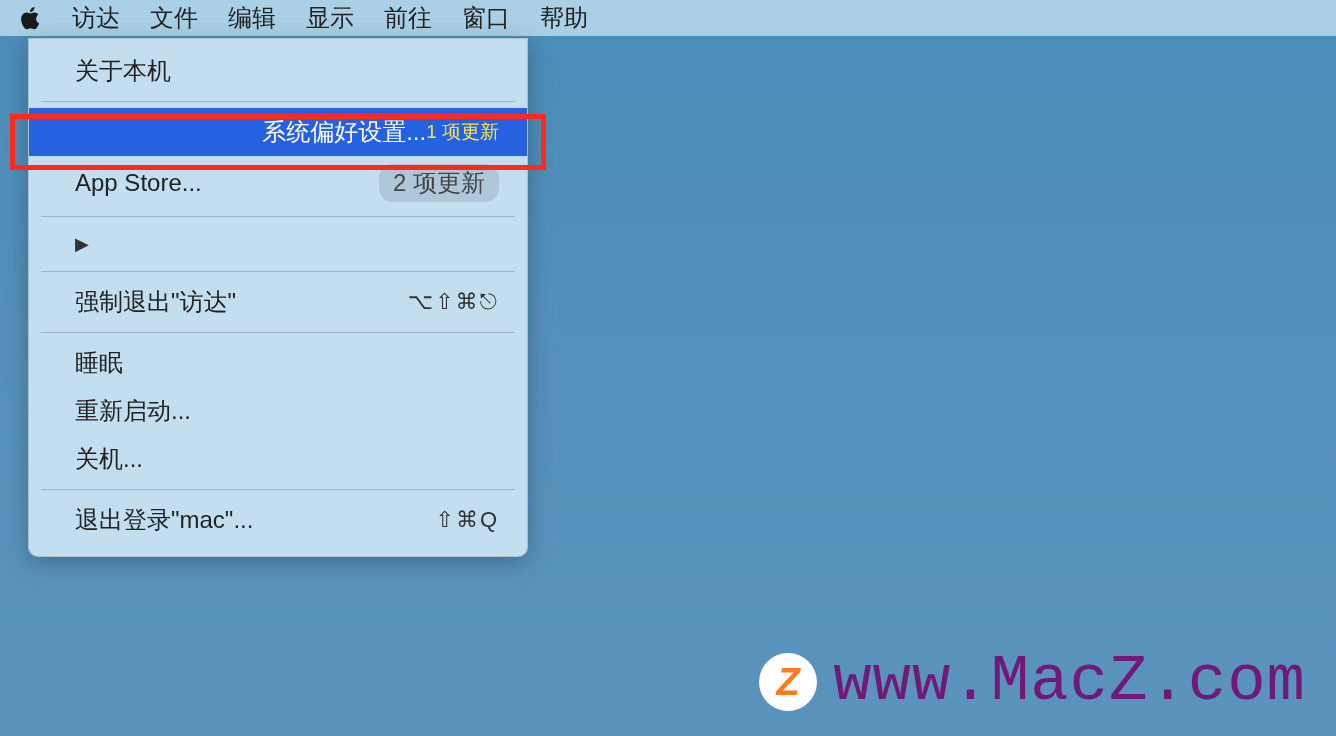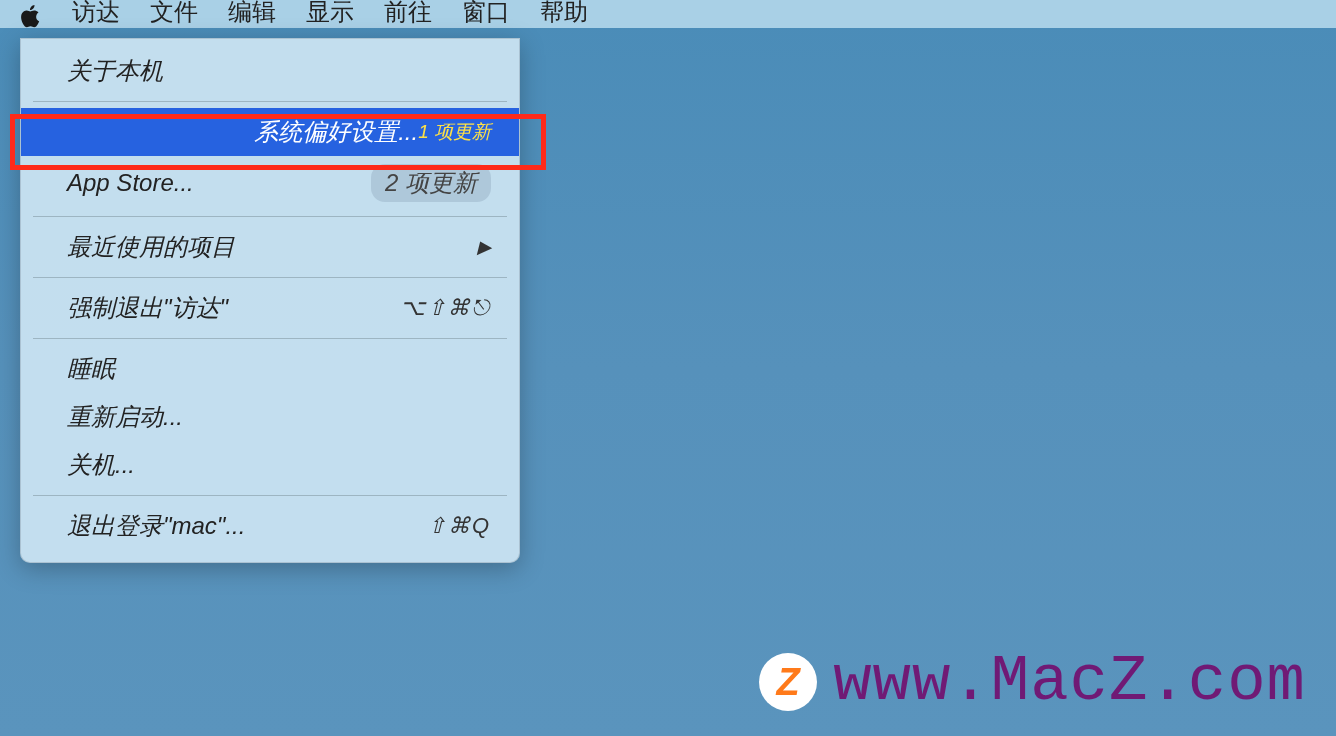--- a/index.html
+++ b/index.html
@@ -10,24 +10,24 @@
     body {
       font-family: -apple-system, "Helvetica Neue", "PingFang SC", sans-serif;
       width: 1336px;
       height: 736px;
       background: linear-gradient(180deg, #4a8cb8 0%, #5691bb 50%, #5a94bd 100%);
       overflow: hidden;
       position: relative;
     }
     .menubar {
       width: 100%;
-      height: 28px;
+      height: 36px;
       background: rgba(180, 215, 235, 0.9);
       display: flex;
-      align-items: flex-end;
+      align-items: center;
       padding: 0 18px;
       gap: 30px;
       font-size: 24px;
       color: #222;
     }
     .apple-logo {
       width: 24px;
       height: 24px;
       display: flex;
       align-items: center;
@@ -38,28 +38,27 @@
       height: 26px;
       fill: #1a1a1a;
     }
     .menubar-item {
       cursor: default;
       font-weight: 400;
     }
     .dropdown {
       position: absolute;
       top: 38px;
-      left: 20px;
+      left: 28px;
       width: 500px;
       background: rgba(200, 225, 240, 0.96);
       border-radius: 0 0 10px 10px;
       border: 1px solid rgba(0,0,0,0.12);
       box-shadow: 0 6px 24px rgba(0,0,0,0.25);
       padding: 8px 0 12px 0;
-      font-style: italic;
     }
     .menu-item {
       display: flex;
       align-items: center;
       justify-content: space-between;
       padding: 8px 28px 8px 46px;
       font-size: 24px;
       color: #222;
       cursor: default;
       min-height: 42px;
@@ -177,21 +176,20 @@
     <span class="menu-item-right badge-text">1 项更新</span>
   </div>
   <div class="menu-item">
     <span class="menu-item-label">App Store...</span>
     <span class="menu-item-right">
         <span class="badge">2 项更新</span>
       </span>
   </div>
   <div class="separator"></div>
   <div class="menu-item">
-    <span class="menu-item-label">最近使用的项目</span>
     <span class="menu-item-right arrow-right">▶</span>
   </div>
   <div class="separator"></div>
   <div class="menu-item">
     <span class="menu-item-label">强制退出"访达"</span>
     <span class="menu-item-right shortcut">⌥⇧⌘⎋</span>
   </div>
   <div class="separator"></div>
   <div class="menu-item">
     <span class="menu-item-label">睡眠</span>

